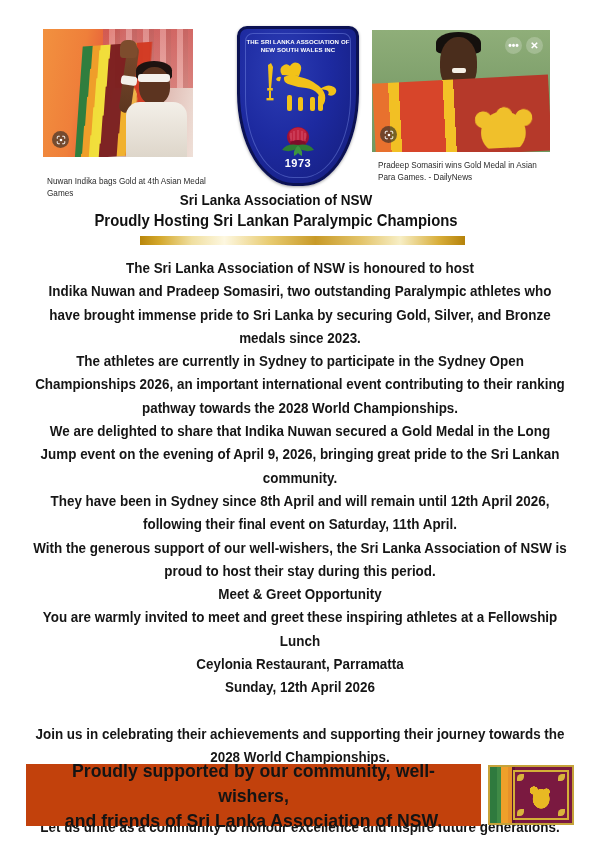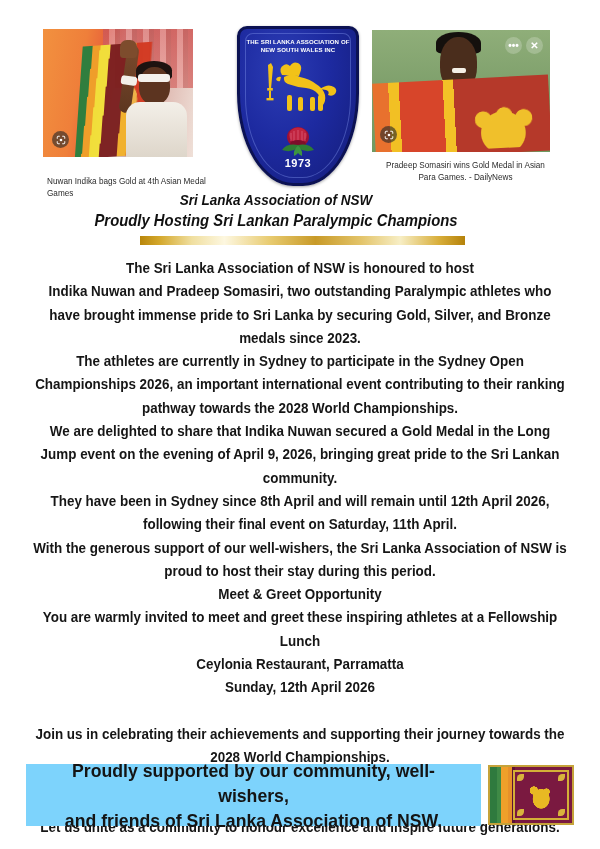--- a/index.html
+++ b/index.html
@@ -214,21 +214,21 @@
 
   
   .caption {
     position: absolute;
     font-size: 8.2px;
     line-height: 11.5px;
     color: #2b2b2b;
     font-family: "Liberation Sans", sans-serif;
   }
   .cap-left  { left: 47px;  top: 176px; width: 160px; }
-  .cap-right { left: 378px; top: 160px; width: 175px; text-align: center; }
+  .cap-right { left: 378px; top: 160px; width: 175px; }
 
   
   .shield-wrap {
     position: absolute;
     left: 229px; top: 26px;
     width: 132px; height: 162px;
   }
   .shield {
     position: absolute;
     left: 8px; top: 0;
@@ -275,21 +275,20 @@
     font-family: "Liberation Sans", sans-serif;
     letter-spacing: .5px;
   }
 
   
   .title-block {
     position: absolute;
     left: 0; top: 190px;
     width: 552px;
     text-align: center;
-    font-style: italic;
   }
   .title-line1, .title-line2 {
     font-family: "Liberation Sans Narrow", "Liberation Sans", sans-serif;
     font-weight: bold;
     color: #111111;
     transform: scaleX(.9);
   }
   .title-line1 { font-size: 15px; line-height: 20px; }
   .title-line2 { font-size: 16.5px; line-height: 21px; }
   .gold-bar {
@@ -322,21 +321,21 @@
   
   .footer {
     position: absolute;
     left: 26px; top: 764px;
     width: 548px; height: 62px;
   }
   .footer-bar {
     position: absolute;
     left: 0; top: 0;
     width: 455px; height: 62px;
-    background: #7dd3fc;
+    background: #c2410c;
     display: flex;
     align-items: center;
     justify-content: center;
   }
   .footer-text {
     font-family: "Liberation Sans Narrow", "Liberation Sans", sans-serif;
     font-weight: bold;
     font-size: 19px;
     line-height: 25px;
     color: #141414;

